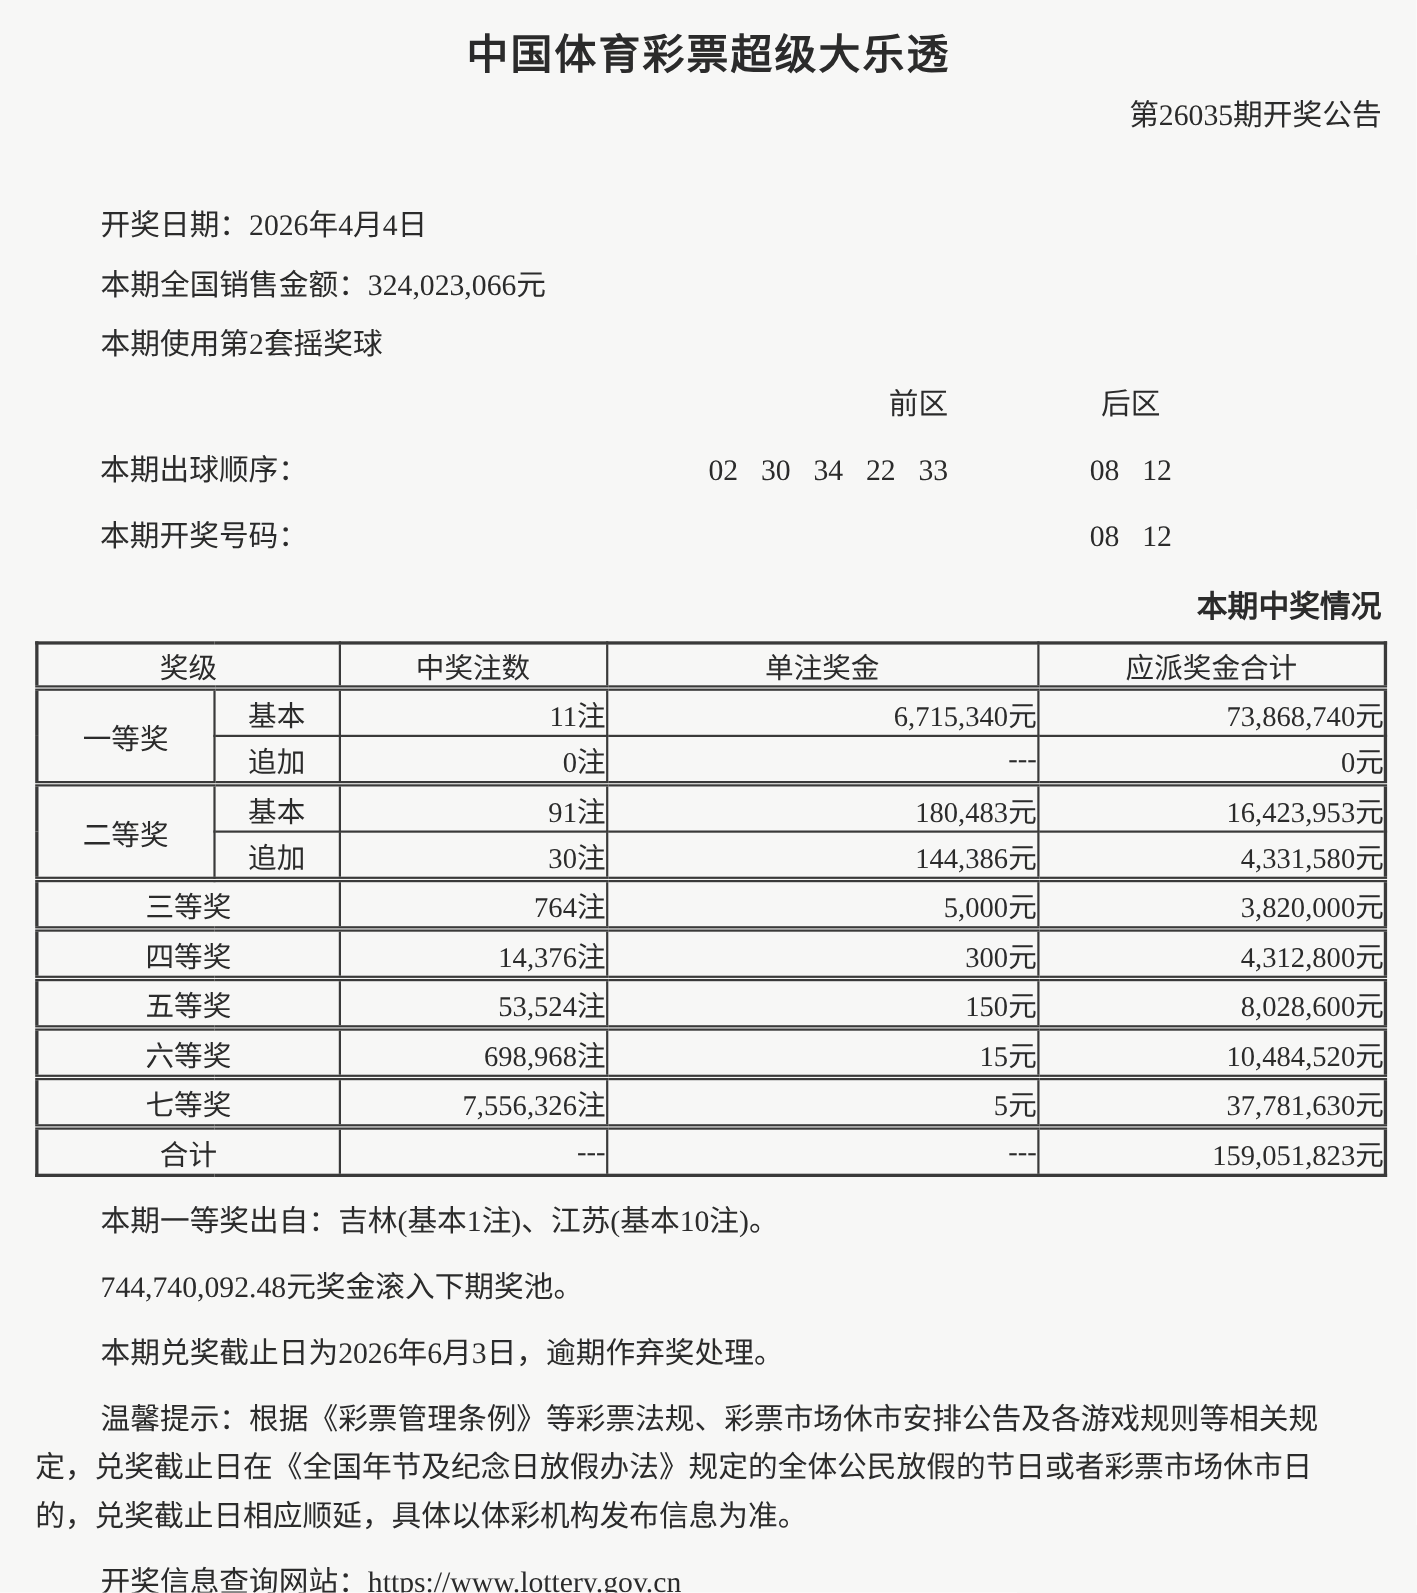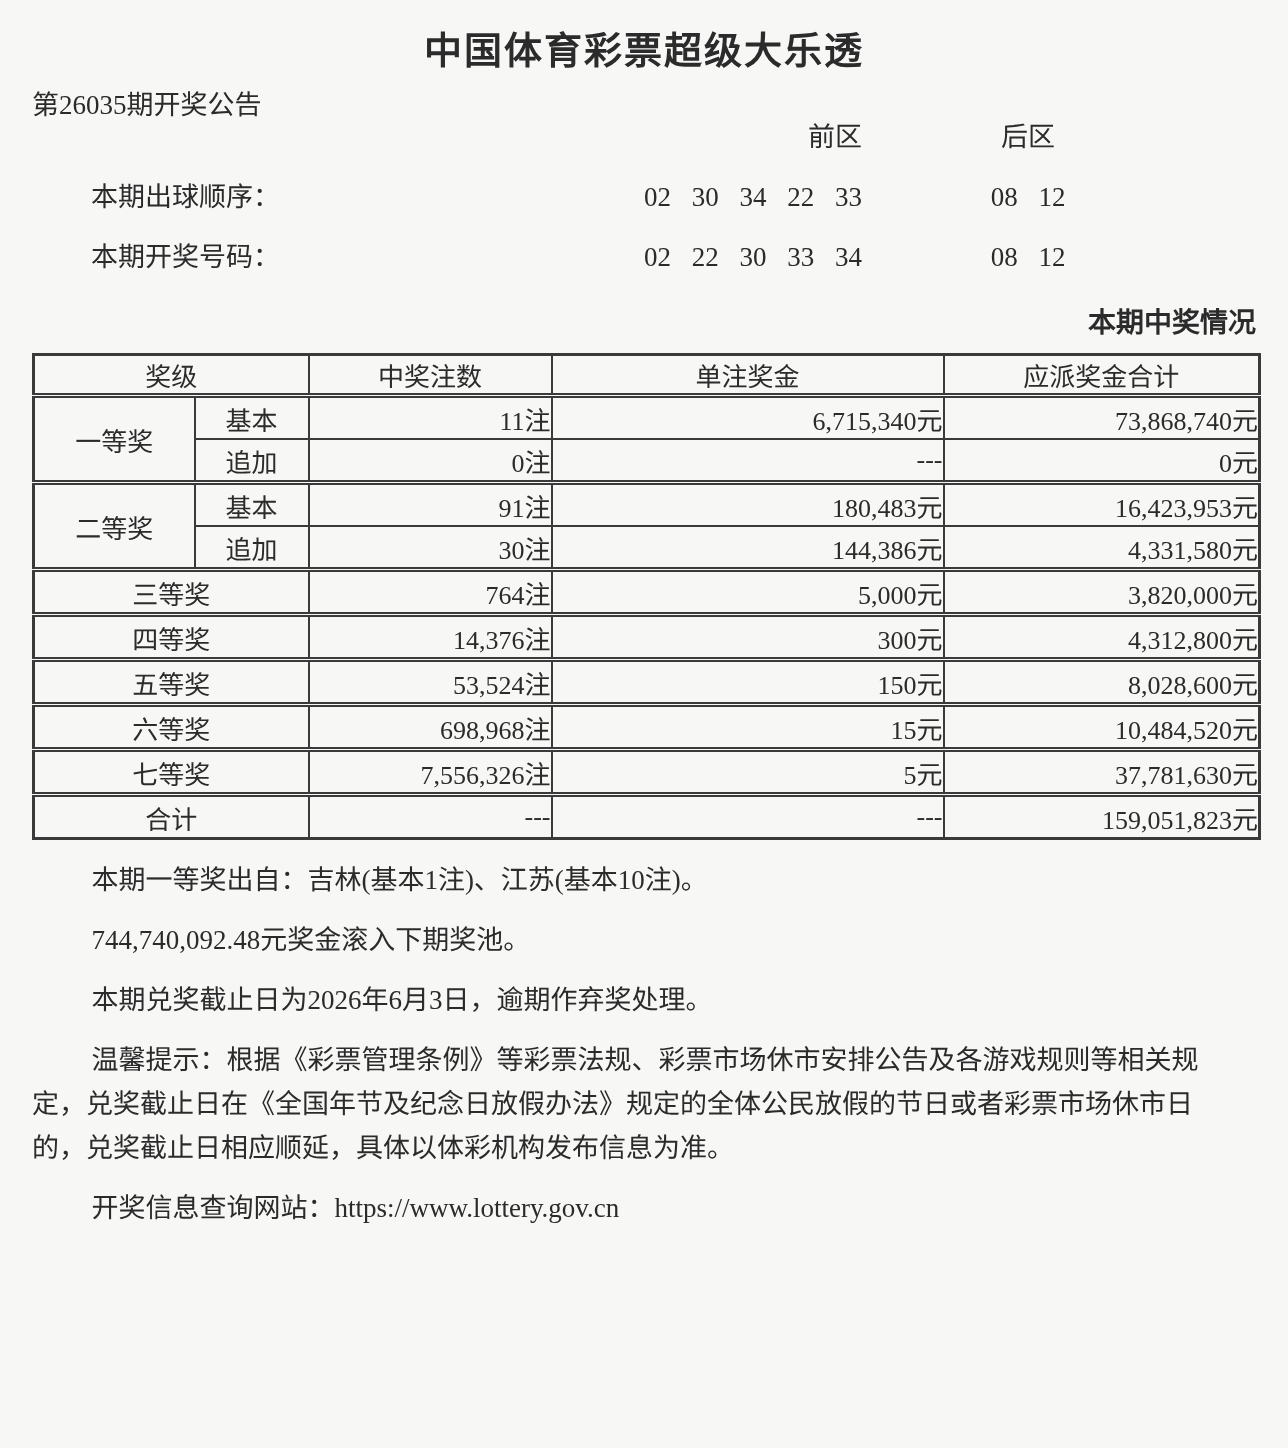--- a/index.html
+++ b/index.html
@@ -16,21 +16,21 @@
   .title {
     font-size: 38px;
     font-weight: 600;
     text-align: center;
     letter-spacing: 2px;
     margin: 0;
     line-height: 47px;
   }
   .subtitle {
     font-size: 27px;
-    text-align: left;
+    text-align: right;
     margin-top: 16px;
     line-height: 28px;
   }
   .info { margin-top: 72px; }
   .info p {
     font-size: 27px;
     line-height: 28px;
     margin: 0 0 26px 0;
     text-indent: 2.2em;
   }
@@ -92,35 +92,39 @@
   }
 </style>
 </head>
 <body>
 
 <div class="page">
 
   <h1 class="title">中国体育彩票超级大乐透</h1>
   <div class="subtitle">第26035期开奖公告</div>
 
+  <div class="info">
+    <p>开奖日期：2026年4月4日</p>
+    <p>本期全国销售金额：324,023,066元</p>
+    <p>本期使用第2套摇奖球</p>
+  </div>
 
   <div class="zones">
     <div class="zone-head">
       <div class="zh-spacer"></div>
       <div class="zh-front">前区</div>
       <div class="zh-back">后区</div>
     </div>
     <div class="draw-row">
       <div class="draw-label">本期出球顺序：</div>
       <div class="nums-front">02 30 34 22 33</div>
       <div class="nums-back">08 12</div>
     </div>
     <div class="draw-row">
       <div class="draw-label">本期开奖号码：</div>
-      <div class="nums-front">02 22 30 33 34</div>
       <div class="nums-back">08 12</div>
     </div>
   </div>
 
   <div class="table-title">本期中奖情况</div>
 
   <table class="prize">
     <colgroup>
       <col style="width:161px">
         <col style="width:114px">

